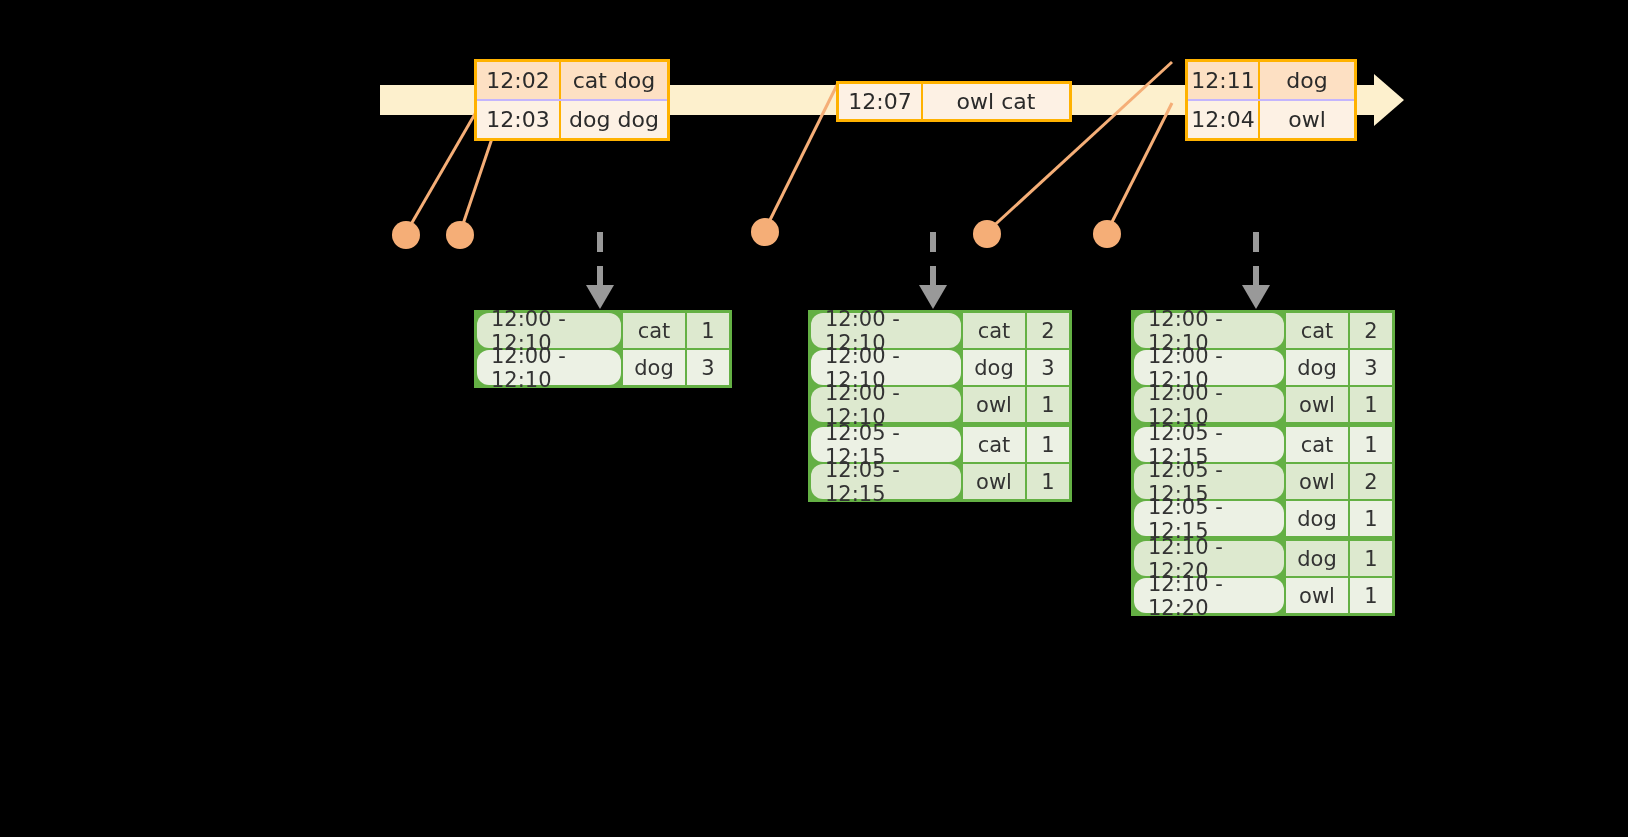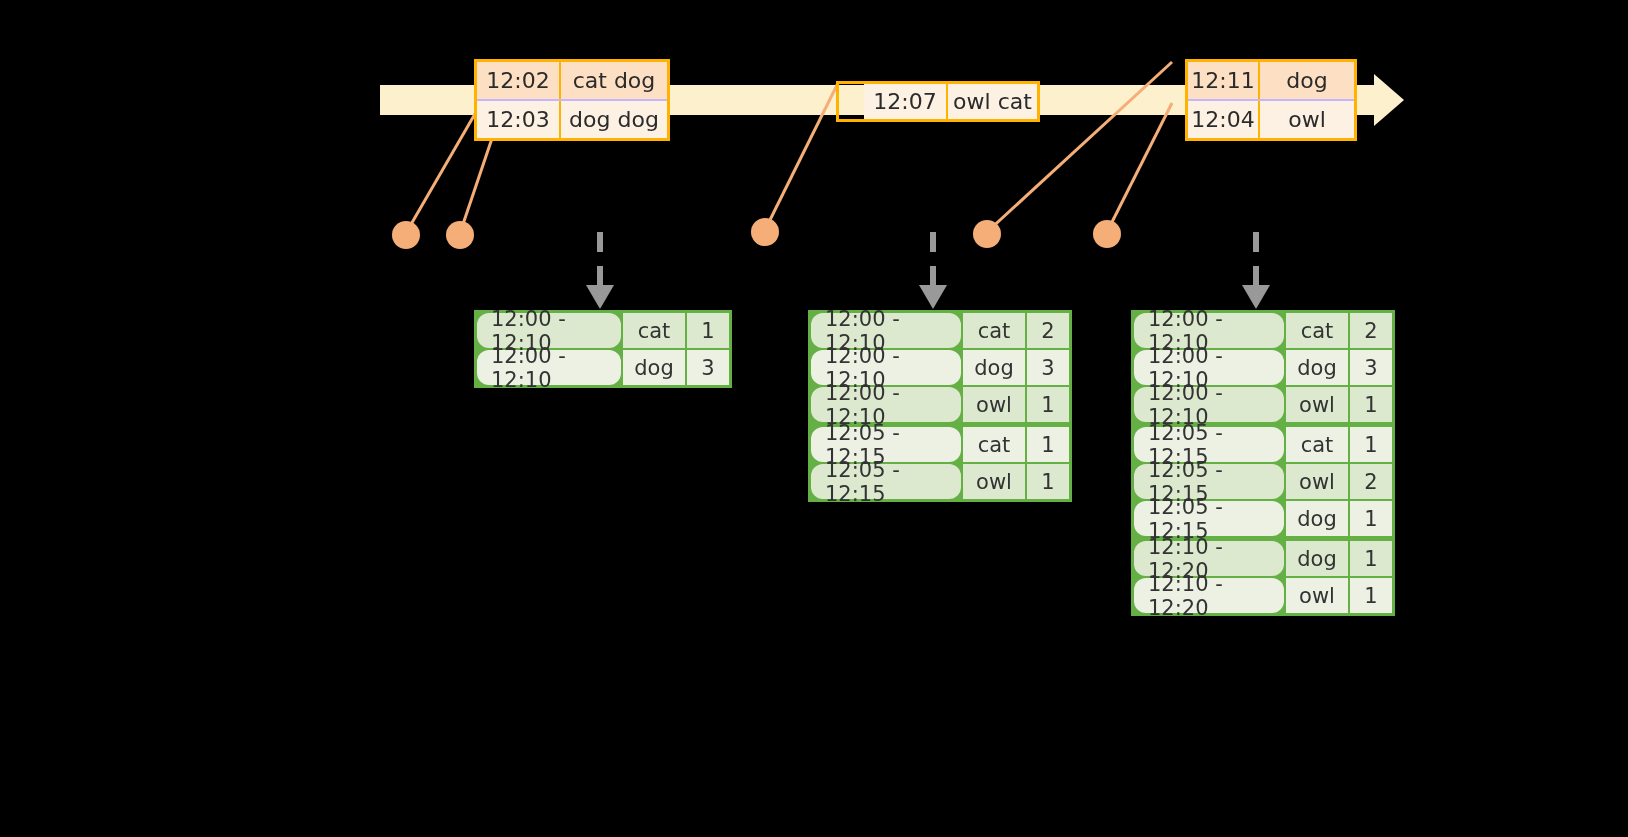--- a/index.html
+++ b/index.html
@@ -79,21 +79,21 @@
     <div class="evt-row shade">
       <div class="evt-cell time" style="width:84px;">12:02</div>
       <div class="evt-cell" style="flex:1;">cat dog</div>
     </div>
     <div class="evt-row light">
       <div class="evt-cell time" style="width:84px;">12:03</div>
       <div class="evt-cell" style="flex:1;">dog dog</div>
     </div>
   </div>
 
-  <div class="evt" style="left:836px;top:81px;width:204px;height:41px;padding-left:25px;">
+  <div class="evt" style="left:836px;top:81px;width:236px;height:41px;">
     <div class="evt-row light">
       <div class="evt-cell time" style="width:84px;">12:07</div>
       <div class="evt-cell" style="flex:1;text-align:right;">owl cat</div>
     </div>
   </div>
 
   <div class="evt" style="left:1170px;top:59px;width:172px;height:82px;margin-left:15px;">
     <div class="evt-row shade">
       <div class="evt-cell time" style="width:72px;">12:11</div>
       <div class="evt-cell" style="flex:1;">dog</div>

